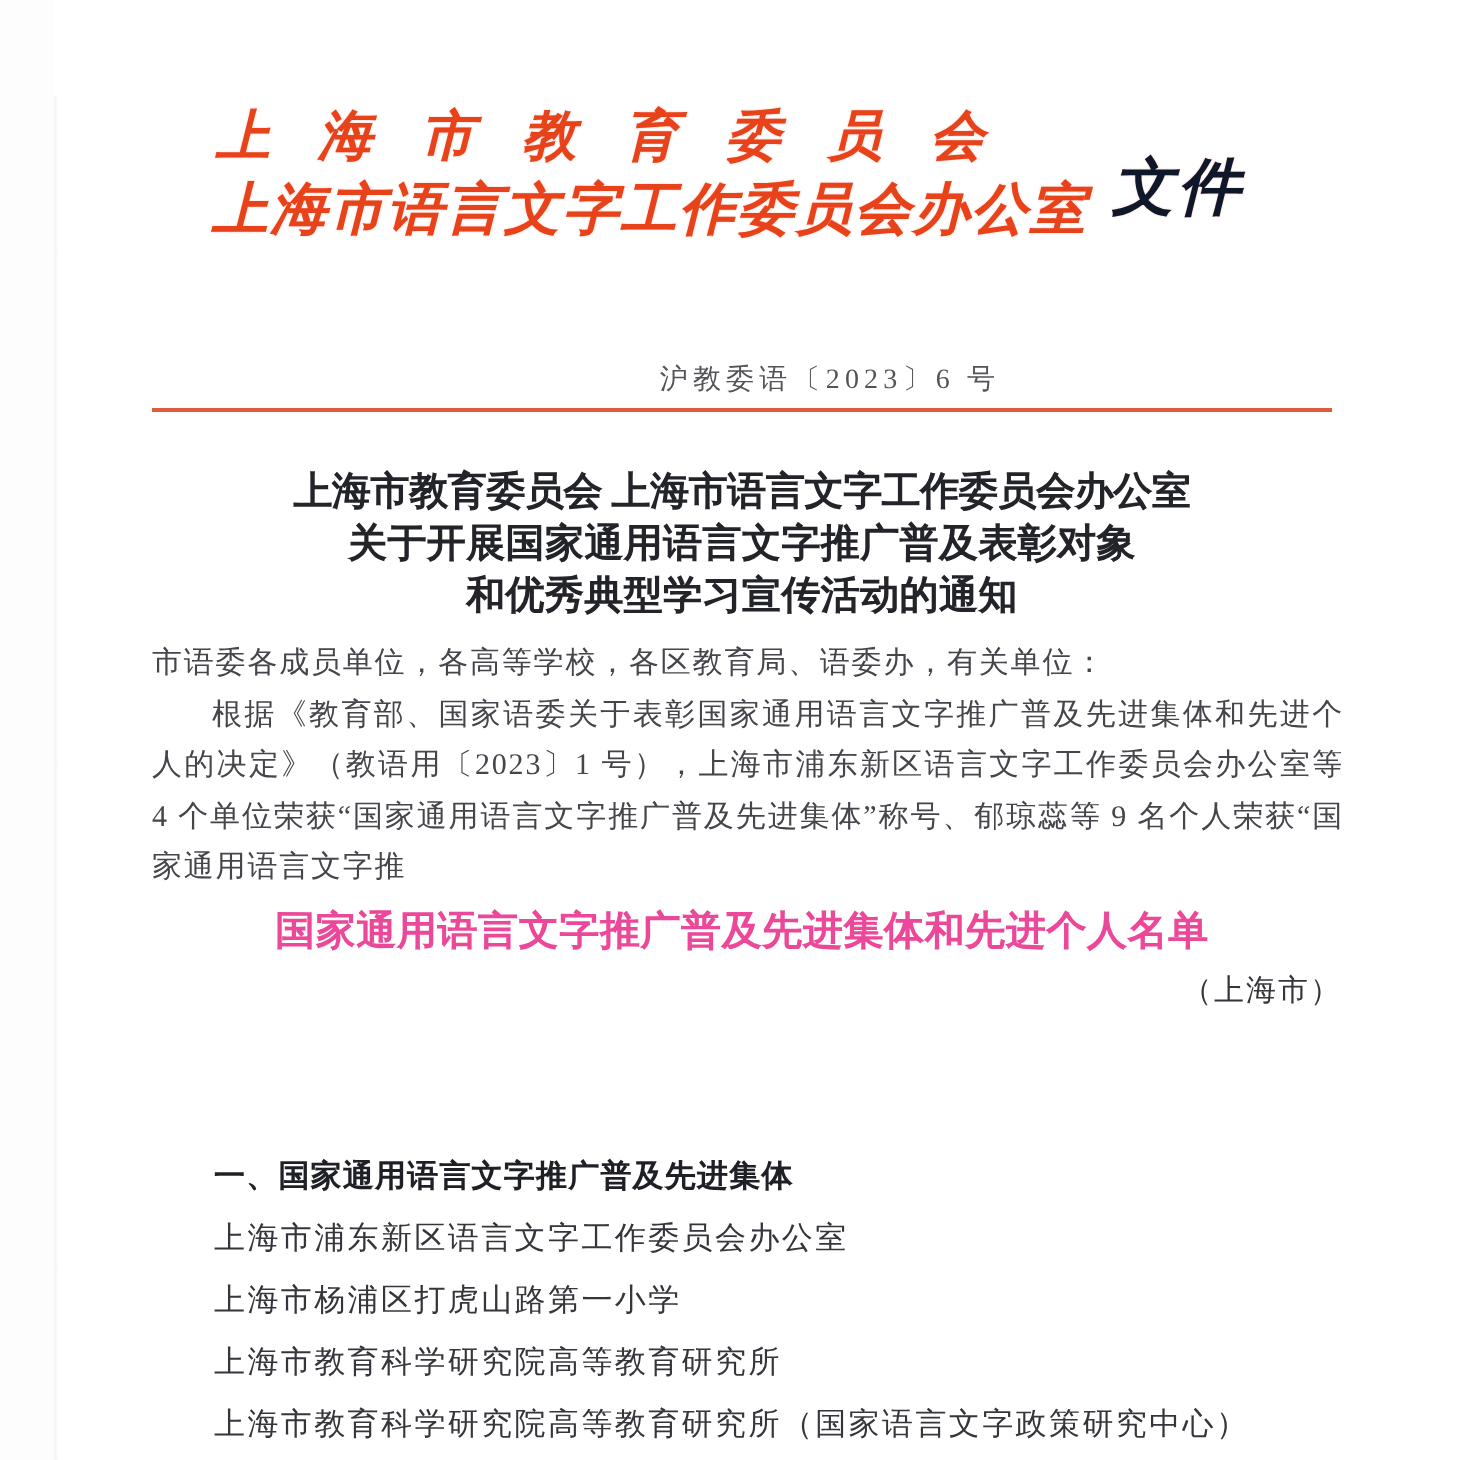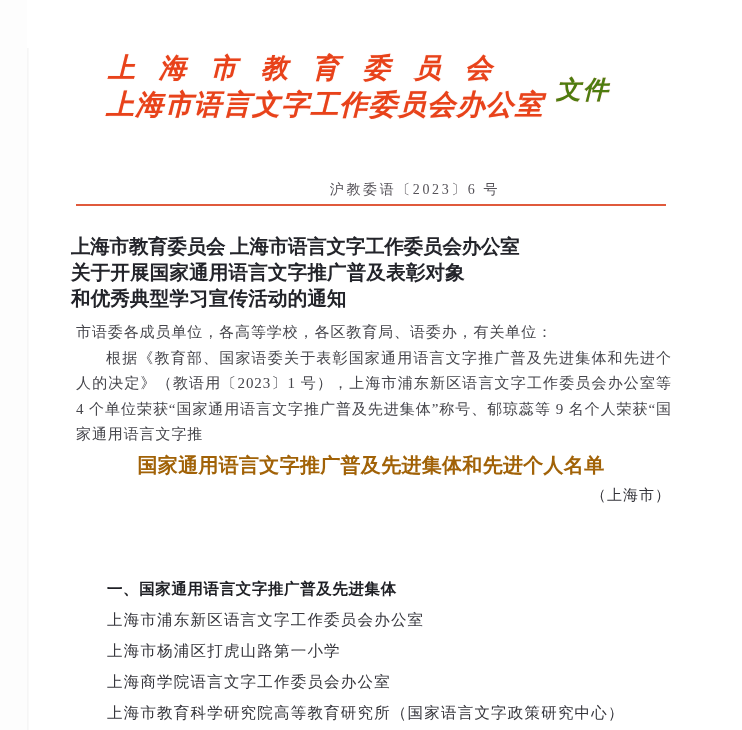--- a/index.html
+++ b/index.html
@@ -67,24 +67,24 @@
     letter-spacing: 1.2px;
     color: #e8421a;
     white-space: nowrap;
     font-family: "Liberation Serif", "DejaVu Serif", serif;
     text-shadow: 0 0 1px rgba(232,66,26,0.35);
   }
   .lh-wenjian {
     position: absolute;
     left: 556px;
     top: 25px;
-    font-size: 25px;
+    font-size: 31px;
     font-weight: 700;
     letter-spacing: 2px;
-    color: #4d7c0f;
+    color: #0f172a;
     white-space: nowrap;
     text-shadow: 0 0 1px rgba(232,66,26,0.35);
   }
 
   
   .doc-number {
     position: absolute;
     left: 0;
     top: 181px;
     width: 742px;
@@ -103,21 +103,21 @@
     height: 1.6px;
     background: #e05a3c;
   }
 
   
   .doc-title {
     position: absolute;
     left: 71px;
     top: 234px;
     width: 600px;
-    text-align: left;
+    text-align: center;
     font-size: 19.5px;
     font-weight: 700;
     line-height: 26px;
     letter-spacing: 0.2px;
     color: #23242a;
   }
   .doc-title .t-line {
     display: block;
     white-space: nowrap;
   }
@@ -148,21 +148,21 @@
   
   .section-heading {
     position: absolute;
     left: 71px;
     top: 452px;
     width: 600px;
     text-align: center;
     font-size: 20px;
     font-weight: 700;
     letter-spacing: 0.3px;
-    color: #a16207;
+    color: #ec4899;
     white-space: nowrap;
   }
   .section-subheading {
     position: absolute;
     left: 71px;
     top: 486px;
     width: 600px;
     text-align: right;
     font-size: 15px;
     letter-spacing: 1px;
@@ -224,17 +224,17 @@
     <p class="indent">根据《教育部、国家语委关于表彰国家通用语言文字推广普及先进集体和先进个人的决定》（教语用〔2023〕1 号），上海市浦东新区语言文字工作委员会办公室等 4 个单位荣获“国家通用语言文字推广普及先进集体”称号、郁琼蕊等 9 名个人荣获“国家通用语言文字推</p>
   </div>
 
   <div class="section-heading">国家通用语言文字推广普及先进集体和先进个人名单</div>
   <div class="section-subheading">（上海市）</div>
 
   <div class="awards">
     <span class="cat-title">一、国家通用语言文字推广普及先进集体</span>
     <span class="entry">上海市浦东新区语言文字工作委员会办公室</span>
     <span class="entry">上海市杨浦区打虎山路第一小学</span>
-    <span class="entry">上海商学院语言文字工作委员会办公室</span>
+    <span class="entry">上海市教育科学研究院高等教育研究所</span>
     <span class="entry">上海市教育科学研究院高等教育研究所（国家语言文字政策研究中心）</span>
   </div>
 
 </div>
 
 </body></html>

